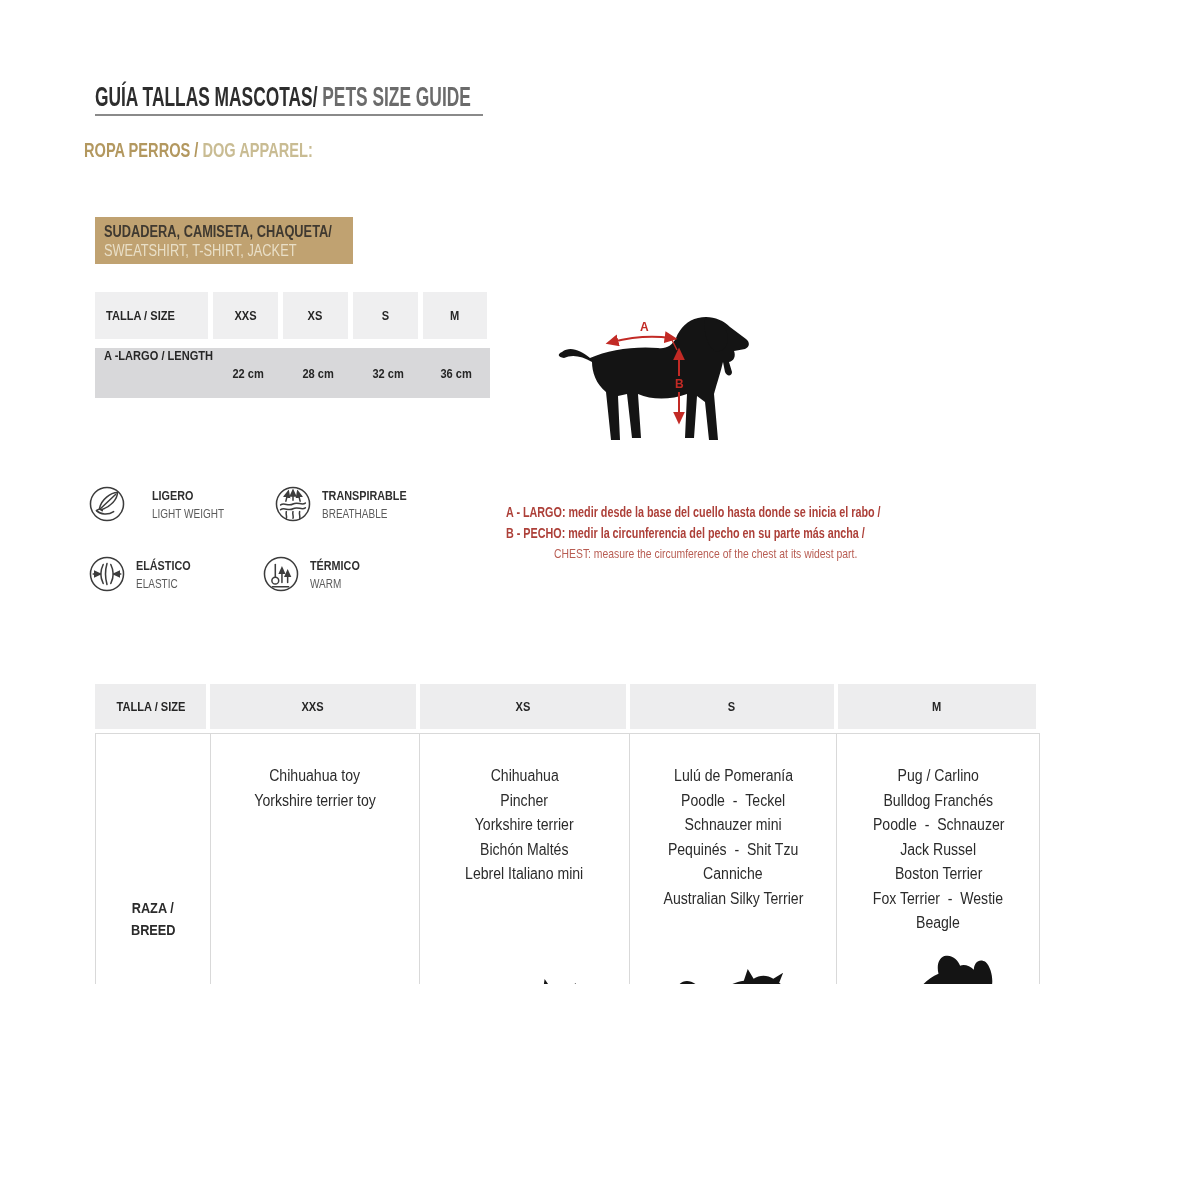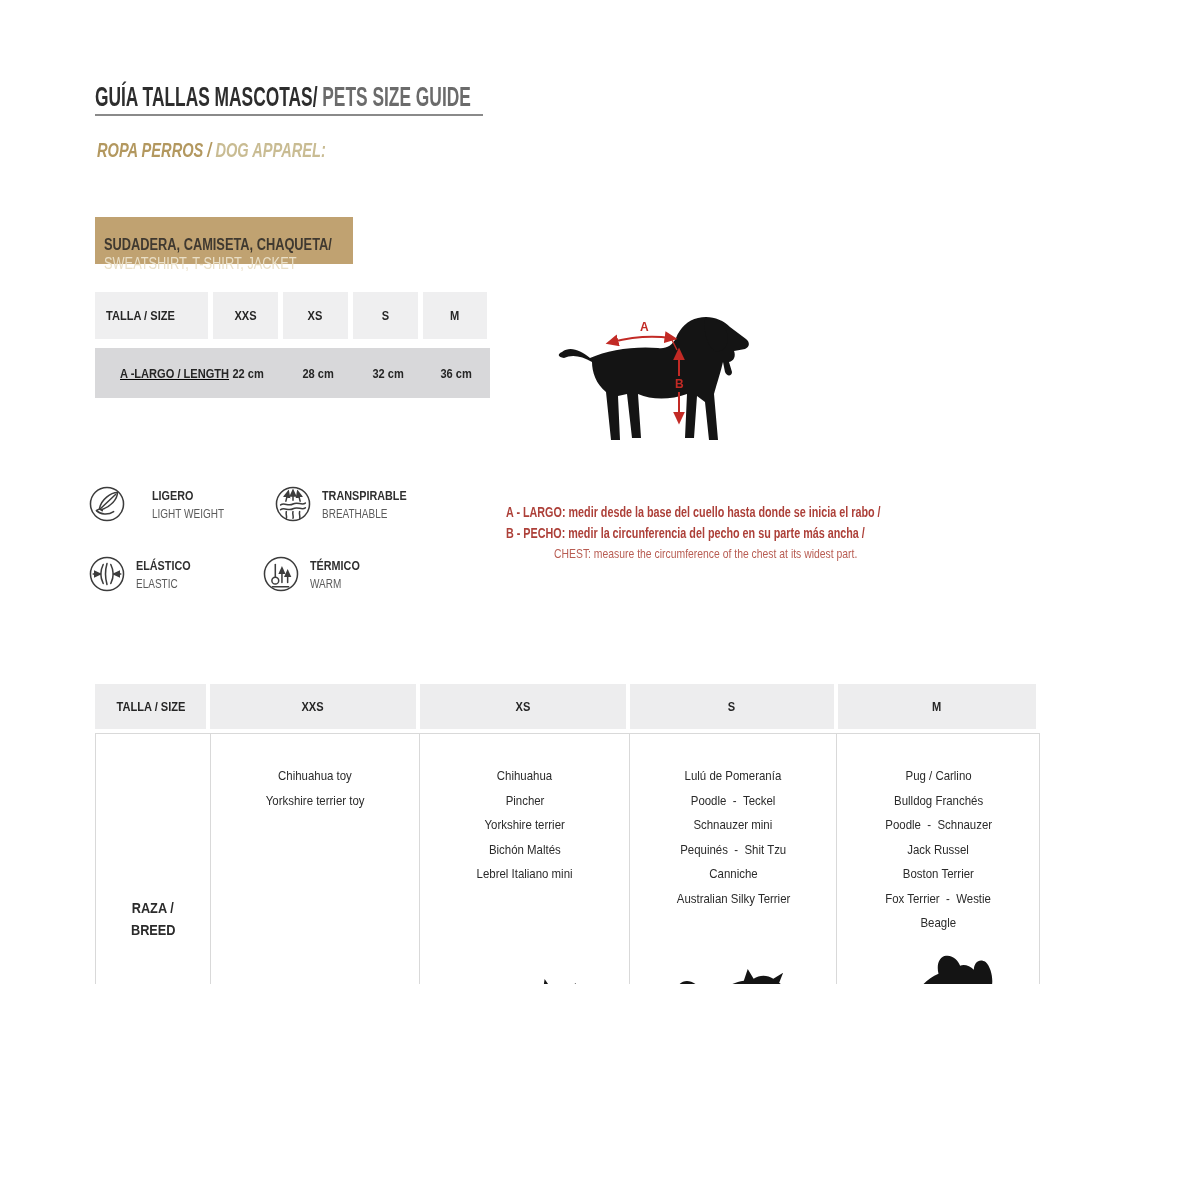--- a/index.html
+++ b/index.html
@@ -10,40 +10,40 @@
   .cxl{display:inline-block;transform-origin:left center;white-space:nowrap;}
 
   
   .title-wrap{left:95px;top:81px;}
   .title{font-weight:bold;font-size:28px;letter-spacing:0px;transform:scaleX(.62);}
   .title .es{color:#2d2d2d;}
   .title .en{color:#6b6b6b;}
   .title-rule{left:95px;top:114px;width:388px;height:2px;background:#8a8a8a;}
 
   
-  .subtitle-wrap{left:97px;top:139px;font-style:italic;}
+  .subtitle-wrap{left:84px;top:139px;}
   .subtitle{font-weight:bold;font-size:20px;transform:scaleX(.73);}
   .subtitle .es{color:#b3985f;}
   .subtitle .en{color:#c9bc93;}
 
   
-  .cat-box{left:95px;top:217px;width:258px;height:47px;background:#c0a271;box-sizing:border-box;padding:18px 9px 0 9px;}
+  .cat-box{left:95px;top:217px;width:258px;height:47px;background:#c0a271;box-sizing:border-box;padding:5px 9px 0 9px;}
   .cat-line1{font-size:16px;font-weight:bold;color:#3f3930;line-height:19px;transform:scaleX(.8);}
   .cat-line2{font-size:16px;color:#e9dfc7;line-height:19px;transform:scaleX(.8);}
 
   
   .st-row{left:95px;display:flex;}
   .st-header{top:292px;gap:5px;height:47px;}
   .st-header .cell{background:#efeff0;display:flex;align-items:center;justify-content:center;}
   .st-header .lbl{width:113px;justify-content:flex-start;padding-left:11px;box-sizing:border-box;}
   .st-header .val{width:65px;}
   .st-header .val:last-child{width:64px;}
   .st-a{top:348px;height:50px;background:#d8d8da;}
   .st-b{top:406px;height:46px;background:#ffffff;}
-  .st-a .lbl,.st-b .lbl{width:118px;display:flex;align-items:center;padding-left:25px;box-sizing:border-box;text-decoration:underline;}
+  .st-a .lbl,.st-b .lbl{width:118px;display:flex;align-items:flex-start;padding-left:9px;box-sizing:border-box;}
   .st-a .val,.st-b .val{width:70px;display:flex;align-items:center;justify-content:center;}
   .st-a .val:last-child,.st-b .val:last-child{width:67px;}
   .st-txt{font-size:13.5px;font-weight:bold;color:#262626;transform:scaleX(.82);}
   .st-row .lbl .st-txt{transform-origin:left center;}
 
   
   .measure-fig{left:548px;top:300px;width:220px;height:148px;}
 
   
   .feature{display:flex;align-items:center;gap:10px;height:40px;}
@@ -70,21 +70,21 @@
   .bt-header .c4{width:198px;}
   .bt-body{left:95px;top:733px;width:945px;height:372px;display:flex;box-sizing:border-box;border:1px solid #d9d9d9;background:#fff;}
   .bt-cell{box-sizing:border-box;border-right:1px solid #d9d9d9;position:relative;}
   .bt-cell:last-child{border-right:none;}
   .bt-c0{width:115px;display:flex;align-items:center;justify-content:center;text-align:center;}
   .bt-c1,.bt-c2{width:210px;}
   .bt-c3{width:208px;}
   .bt-c4{width:202px;}
   .raza{font-size:15px;font-weight:bold;color:#2b2b2b;line-height:22px;transform:scaleX(.85);}
   .breeds{padding-top:30px;text-align:center;}
-  .breed-line{font-size:13px;color:#2b2b2b;line-height:24.5px;}
+  .breed-line{font-size:16px;color:#2b2b2b;line-height:24.5px;}
   .breed-line .cx{transform:scaleX(.88);}
   .dog-slot{position:absolute;left:50%;transform:translateX(-50%);}
 
   svg{display:block;}
   .sil{fill:#141414;}
   .ic{stroke:#3c3c3c;stroke-width:1.6;fill:none;stroke-linecap:round;stroke-linejoin:round;}
 </style>
 </head>
 <body>
 

